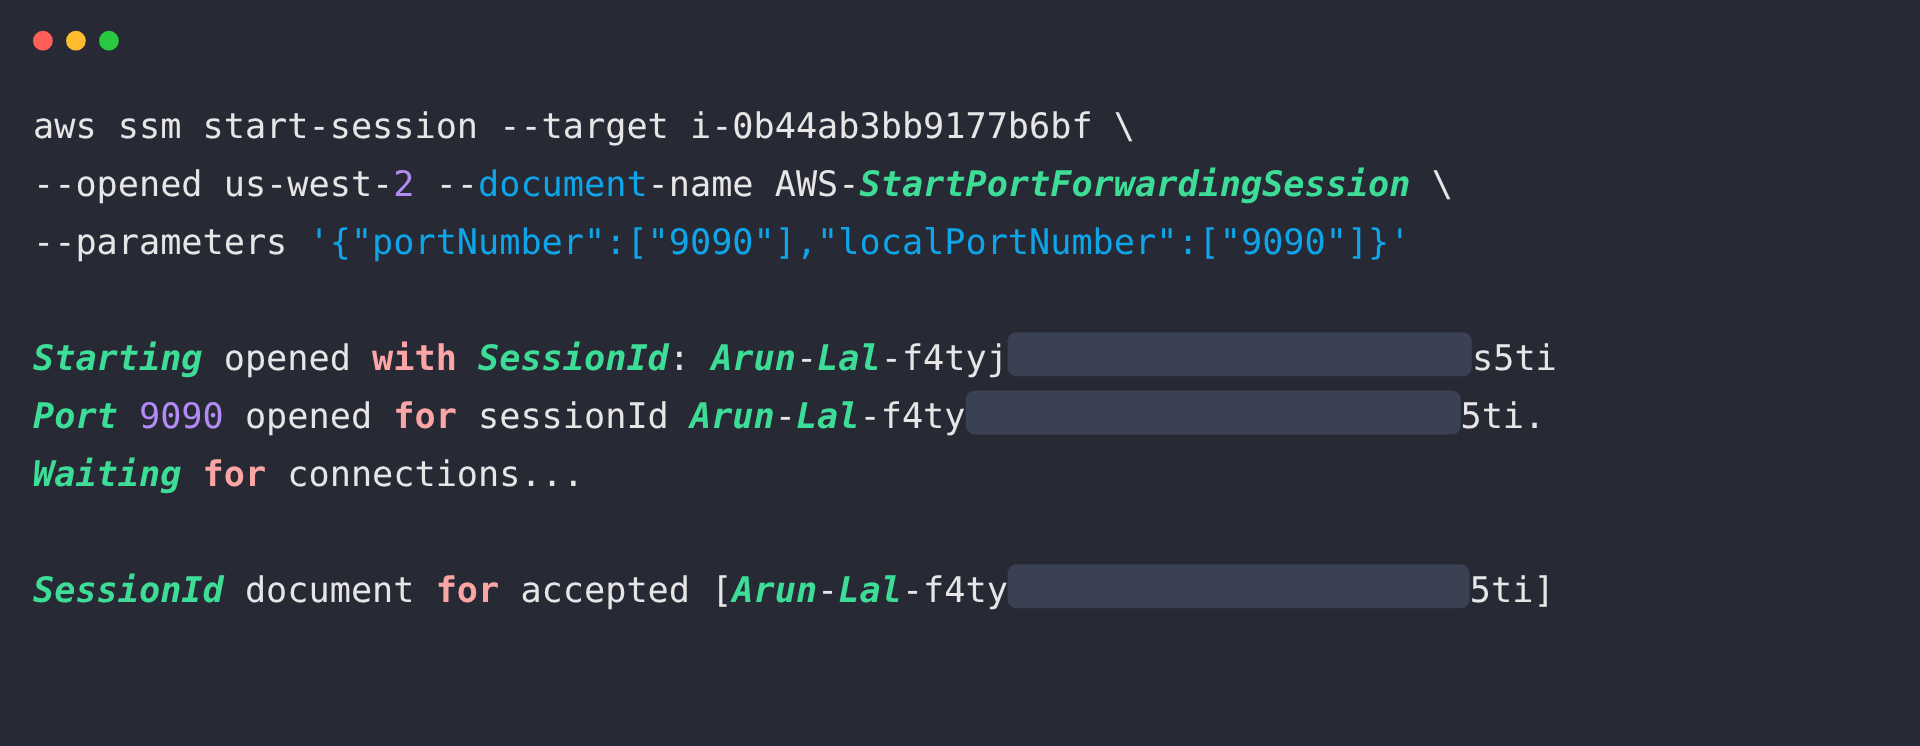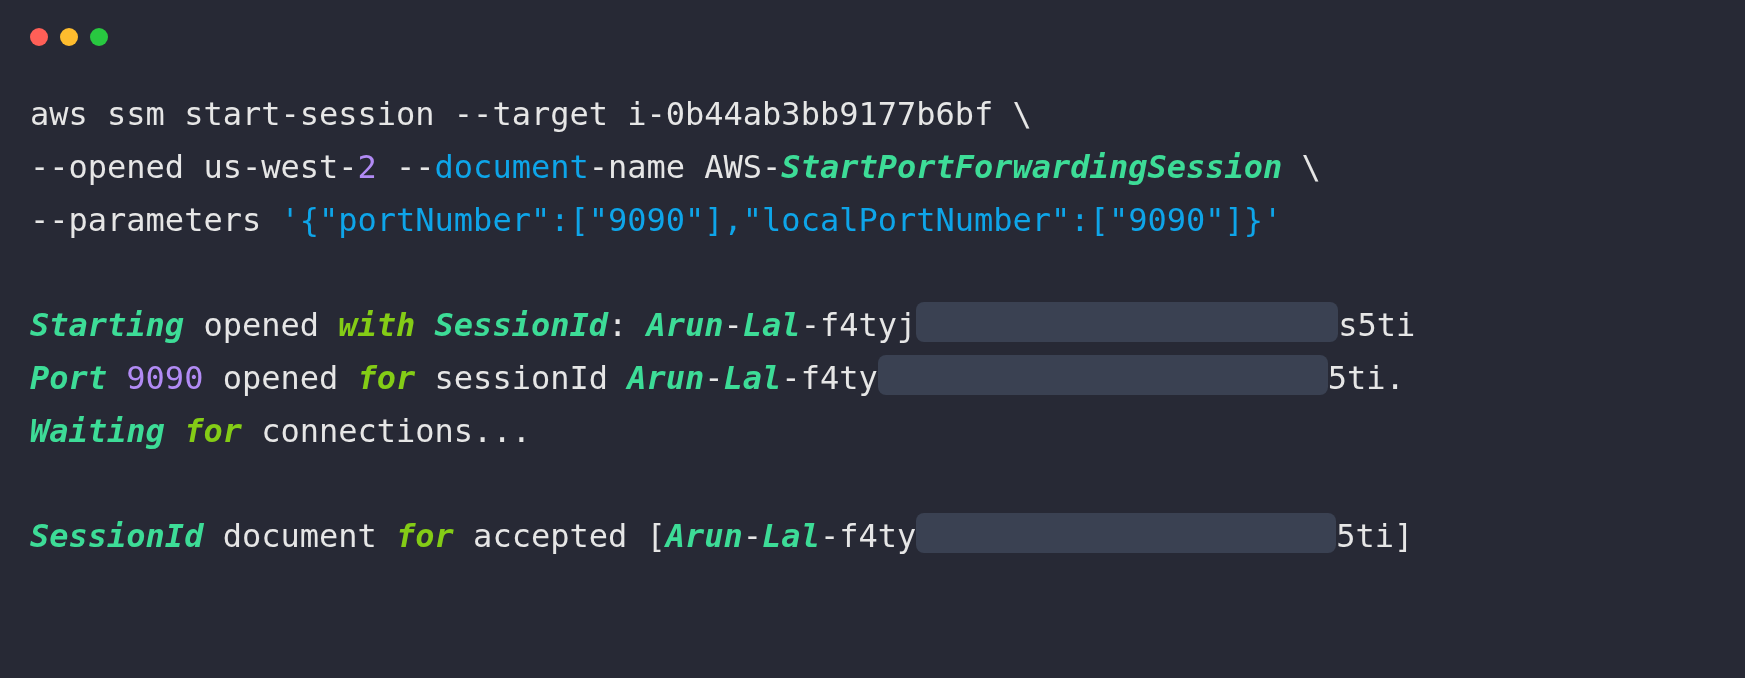--- a/index.html
+++ b/index.html
@@ -21,21 +21,21 @@
 
   pre.term { white-space: pre; }
 
   
   .fg    { color: #e6e6e6; }            
   .dash  { color: #e6e6e6; }            
   .yel   { color: #0ea5e9; }            
   .pur   { color: #b28bf5; }            
   .grnI  { color: #3ddc97; font-style: italic; font-weight: 600; }   
   .grnIB { color: #3ddc97; font-style: italic; font-weight: 700; }   
-  .magI  { color: #84cc16; font-style: italic; font-weight: 600; margin-top: 24px; }   
+  .magI  { color: #fca5a5; font-weight: 600; margin-top: 24px; }   
 
   .mask {
     display: inline-block;
     vertical-align: -6px;
     height: 40px;
     background: #3a4152;
     border-radius: 8px;
   }
   .mask-a { width: 422px; }  
   .mask-b { width: 450px; }  

